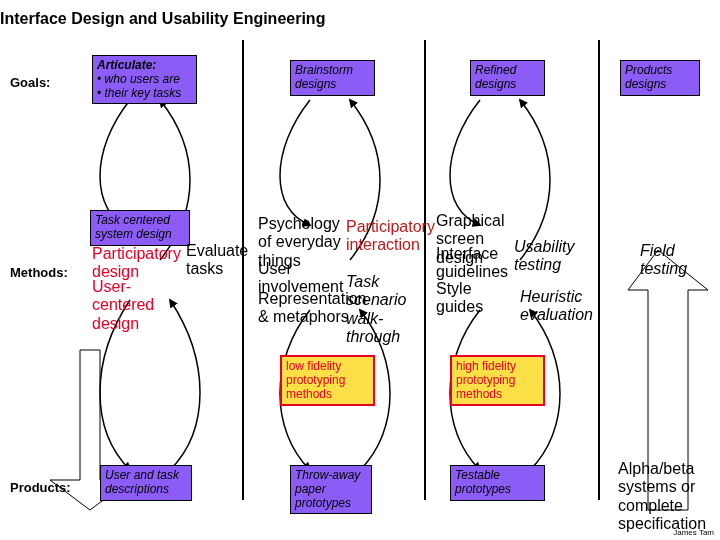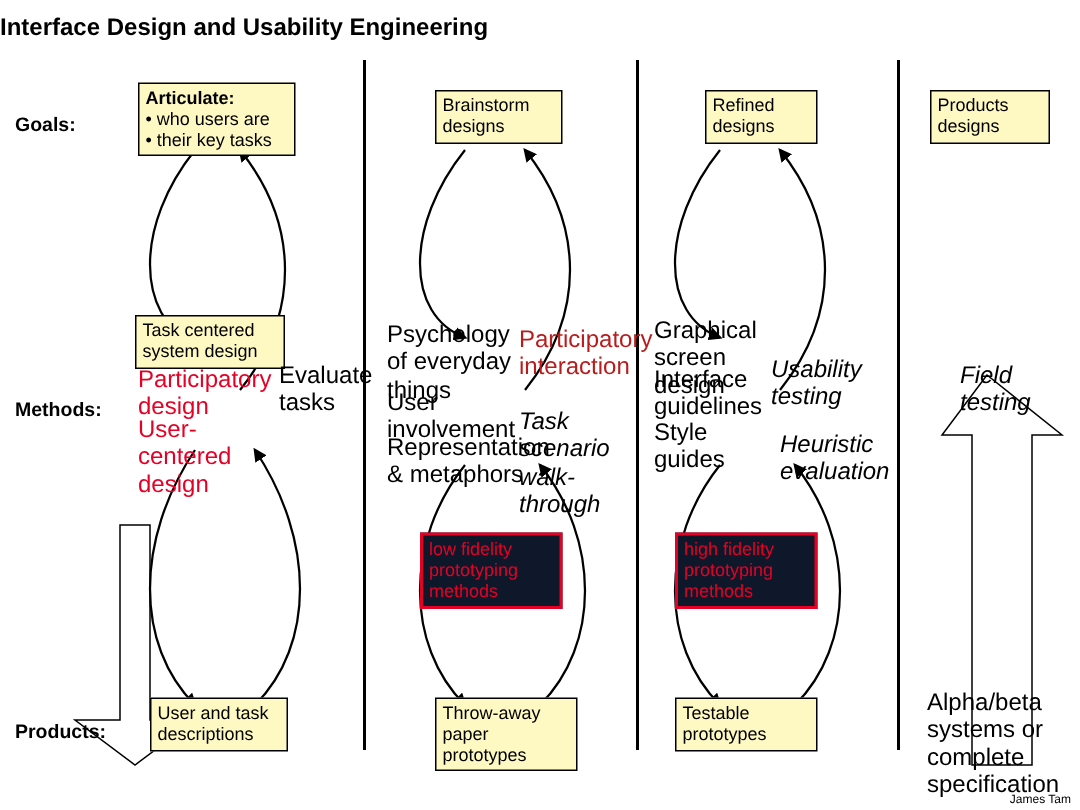--- a/index.html
+++ b/index.html
@@ -22,29 +22,30 @@
     font-size: 16px;
   }
   .row-label {
     position: absolute;
     font-weight: bold;
     font-size: 13px;
   }
   .box {
     position: absolute;
     border: 1px solid #000;
-    background: #fef9c3;
+    background: #8b5cf6;
     font-size: 12px;
     padding: 3px 4px;
     line-height: 1.15;
+    font-style: italic;
   }
   .redbox {
     position: absolute;
     border: 2px solid #e60026;
-    background: #0f172a;
+    background: #fde047;
     font-size: 12px;
     padding: 3px 4px;
     line-height: 1.15;
     color: #e60026;
   }
   .plain {
     position: absolute;
     font-size: 16px;
     line-height: 1.15;
   }
@@ -134,17 +135,17 @@
 <div class="plain" style="left:436px; top:280px; width:60px">Style guides</div>
 <div class="plain italic" style="left:514px; top:238px; width:60px">Usability testing</div>
 <div class="plain italic" style="left:520px; top:288px; width:70px">Heuristic evaluation</div>
 
 <div class="plain italic" style="left:640px; top:242px; width:55px">Field testing</div>
 
 <div class="redbox" style="left:280px; top:355px; width:95px">low fidelity prototyping methods</div>
 <div class="redbox" style="left:450px; top:355px; width:95px">high fidelity prototyping methods</div>
 
 <div class="box" style="left:100px; top:465px; width:92px">User and task descriptions</div>
-<div class="box" style="left:290px; top:465px; width:95px">Throw-away paper prototypes</div>
+<div class="box" style="left:290px; top:465px; width:82px">Throw-away paper prototypes</div>
 <div class="box" style="left:450px; top:465px; width:95px">Testable prototypes</div>
 <div class="plain" style="left:618px; top:460px; width:90px">Alpha/beta systems or complete specification</div>
 
 <div class="credit">James Tam</div>
 
 </body></html>

